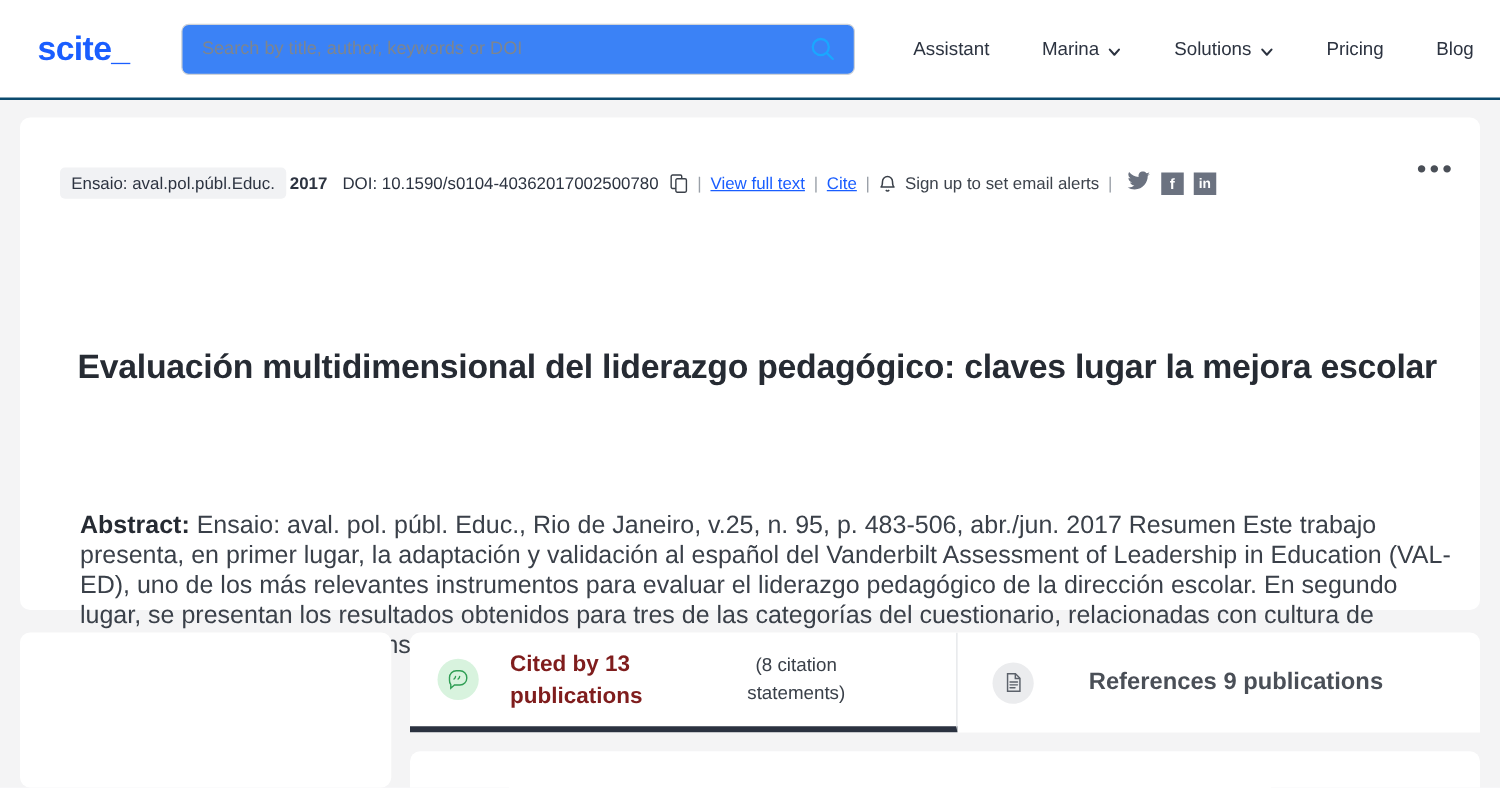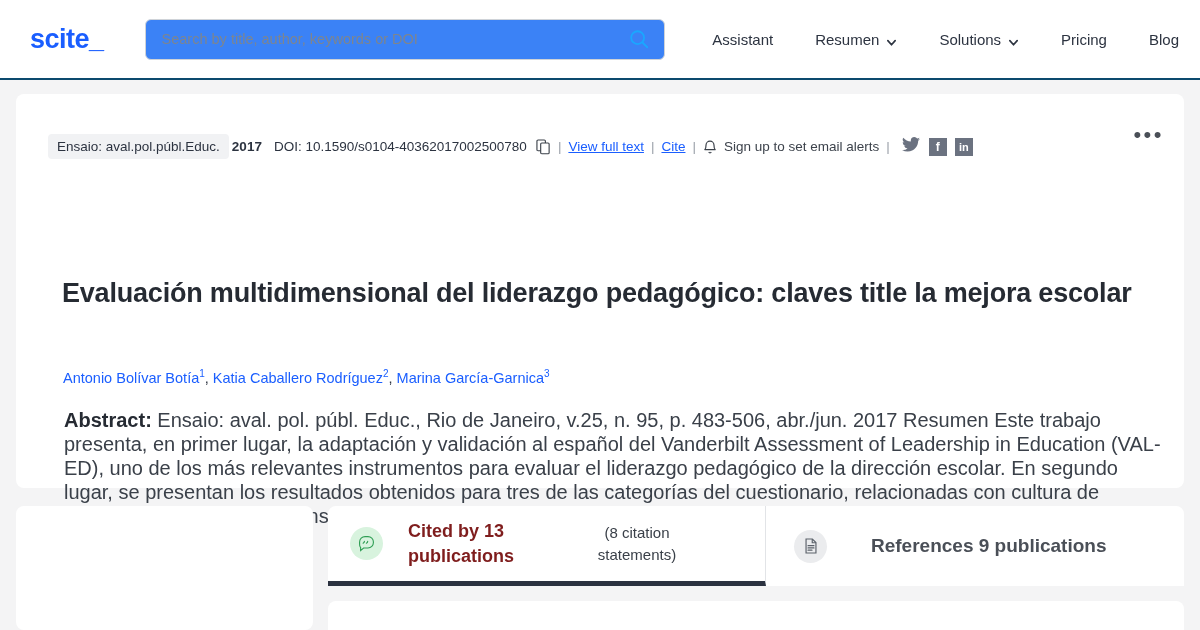--- a/index.html
+++ b/index.html
@@ -182,21 +182,21 @@
         <line x1="15.8" y1="15.8" x2="21" y2="21" stroke-linecap="round"></line>
       </svg>
     </span>
   </div>
 
   <div class="navlinks">
     <div class="navlink">
       <span>Assistant</span>
     </div>
     <div class="navlink">
-      <span>Resumen</span>
+      <span>Marina</span>
       <span class="chev">
         <svg viewBox="0 0 12 12" width="11" height="11" fill="none" stroke="#2c3340" stroke-width="1.8" stroke-linecap="round" stroke-linejoin="round">
           <polyline points="2,4 6,8.5 10,4"></polyline>
         </svg>
       </span>
     </div>
     <div class="navlink">
       <span>Solutions</span>
       <span class="chev">
         <svg viewBox="0 0 12 12" width="11" height="11" fill="none" stroke="#2c3340" stroke-width="1.8" stroke-linecap="round" stroke-linejoin="round">
@@ -248,25 +248,22 @@
       <span>
         <svg viewBox="0 0 20 18" width="19" height="17" fill="#6b7280">
           <path d="M19 2.3c-.7.3-1.45.52-2.24.62.8-.48 1.42-1.25 1.71-2.16-.75.45-1.59.77-2.48.95A3.9 3.9 0 0 0 13.14 0a3.9 3.9 0 0 0-3.9 3.9c0 .3.04.6.1.89A11.07 11.07 0 0 1 1.32.72 3.9 3.9 0 0 0 2.53 5.9a3.86 3.86 0 0 1-1.77-.49v.05a3.9 3.9 0 0 0 3.13 3.83 3.9 3.9 0 0 1-1.76.07 3.9 3.9 0 0 0 3.65 2.71A7.83 7.83 0 0 1 0 13.69 11.04 11.04 0 0 0 5.98 15.44c7.17 0 11.1-5.94 11.1-11.1l-.01-.5A7.93 7.93 0 0 0 19 2.3z"></path>
         </svg>
       </span>
       <span class="soc-sq">f</span>
       <span class="soc-sq" style="font-size:11px;">in</span>
     </span>
   </div>
 
-  <div class="paper-title">Evaluación multidimensional del liderazgo pedagógico: claves title la mejora escolar</div>
-
-  <div class="authors">
-    <span><span>Antonio Bolívar Botía</span><sup>1</sup></span><span class="comma">, </span><span><span>Katia Caballero Rodríguez</span><sup>2</sup></span><span class="comma">, </span><span><span>Marina García-Garnica</span><sup>3</sup></span>
-  </div>
+  <div class="paper-title">Evaluación multidimensional del liderazgo pedagógico: claves lugar la mejora escolar</div>
+
 
   <div class="abstract">
     <b>Abstract:</b>
     <span>Ensaio: aval. pol. públ. Educ., Rio de Janeiro, v.25, n. 95, p. 483-506, abr./jun. 2017 Resumen Este trabajo presenta, en primer lugar, la adaptación y validación al español del Vanderbilt Assessment of Leadership in Education (VAL-ED), uno de los más relevantes instrumentos para evaluar el liderazgo pedagógico de la dirección escolar. En segundo lugar, se presentan los resultados obtenidos para tres de las categorías del cuestionario, relacionadas con cultura de aprendizaje, calidad de la enseñanza e impli…</span>
     <span class="show-more">Show more</span>
   </div>
 
   <div class="help-link">Help me understand this report</div>
 </div>
 

